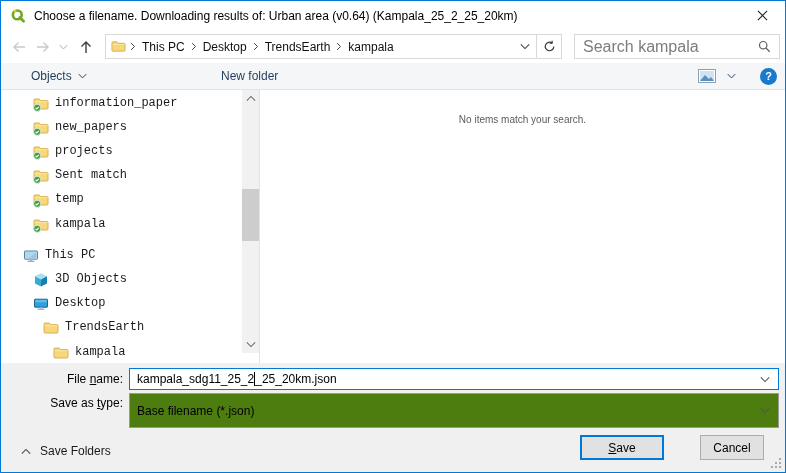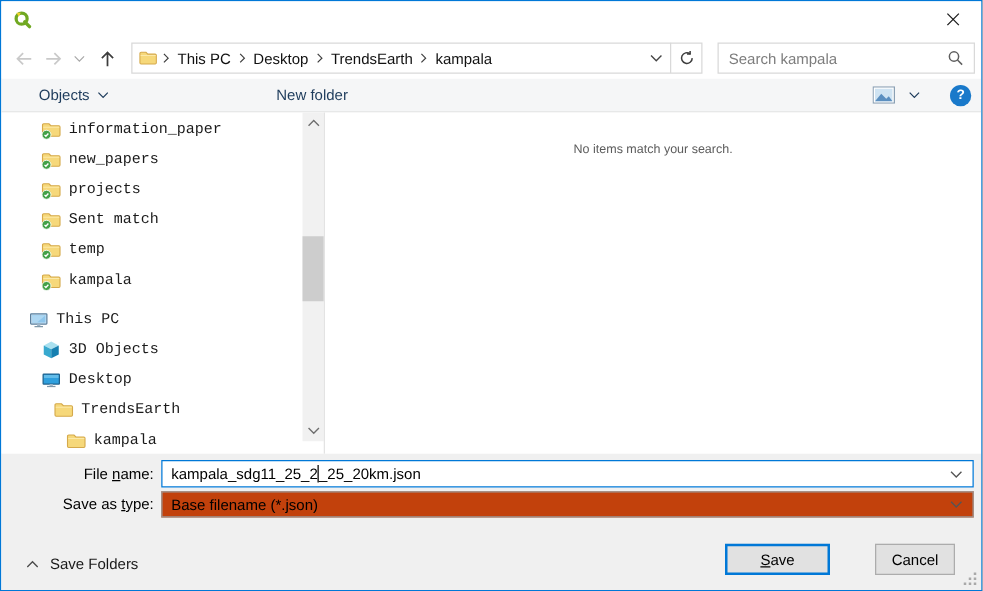--- a/index.html
+++ b/index.html
@@ -20,21 +20,21 @@
 
   
   .navbar { position:absolute; top:30px; left:0; right:0; height:32px; background:#fff; }
   .nav-ic { position:absolute; top:9px; }
   .addr-box { position:absolute; left:104px; top:3px; width:432px; height:25px; border:1px solid #d9d9d9; background:#fff; display:flex; align-items:center; padding:0 6px 0 5px; }
   .crumb { color:#111; padding:0 2px; white-space:nowrap; }
   .crumb-sep { color:#3f3f3f; margin:0 4px; }
   .addr-chevron { margin-left:auto; color:#444; }
   .refresh-box { position:absolute; left:535px; top:3px; width:26px; height:25px; border:1px solid #d9d9d9; background:#fff; display:flex; align-items:center; justify-content:center; color:#3d3d3d; }
   .search-box { position:absolute; left:573px; top:3px; width:206px; height:25px; border:1px solid #d9d9d9; background:#fff; display:flex; align-items:center; padding:0 8px; }
-  .search-box input { flex:1; border:none; outline:none; font-family:"Liberation Sans",sans-serif; font-size:12px; color:#333; background:transparent; min-width:0; }
+  .search-box input { flex:1; border:none; outline:none; font-family:"Liberation Sans",sans-serif; font-size:16px; color:#333; background:transparent; min-width:0; }
   .search-box input::placeholder { color:#7d7d7d; opacity:1; }
   .search-box .mag { color:#5f5f5f; margin-left:6px; }
 
   
   .toolbar { position:absolute; top:62px; left:0; right:0; height:27px; background:#f5f6f7; border-bottom:1px solid #e2e3e4; color:#1e3c5c; }
   .tb-btn { position:absolute; top:0; height:26px; display:flex; align-items:center; gap:6px; padding:0 8px; cursor:default; }
   .tb-right { position:absolute; right:8px; top:0; height:26px; display:flex; align-items:center; gap:11px; }
   .help-circle { width:17px; height:17px; border-radius:50%; background:#1979ca; color:#fff; font-size:11px; font-weight:bold; display:flex; align-items:center; justify-content:center; }
 
   
@@ -50,21 +50,21 @@
   .empty-msg { margin-top:24px; font-size:10px; color:#5c5c5c; }
 
   
   .bottom-panel { position:absolute; top:362px; left:0; right:0; bottom:0; background:#f0f0f0; }
   .fld-label { position:absolute; left:0; width:122px; text-align:right; color:#000; }
   .combo { position:absolute; left:128px; width:650px; display:flex; align-items:center; padding:0 24px 0 7px; background:#fff; }
   .combo .chev { position:absolute; right:8px; color:#555; }
   .filename-combo { top:5px; height:22px; border:1px solid #0078d7; }
   .filename-combo .txt { white-space:pre; color:#000; }
   .caret { display:inline-block; width:1px; height:14px; background:#000; vertical-align:-2px; }
-  .type-combo { top:30px; height:21px; border:1px solid #999; background:#c2410c; color:#000; }
+  .type-combo { top:30px; height:35px; border:1px solid #999; background:#4d7c0f; color:#000; }
   .hide-folders { position:absolute; left:20px; top:78px; height:20px; display:flex; align-items:center; gap:9px; color:#1a1a1a; cursor:default; }
   .hide-folders .chev-up { color:#4a4a4a; }
   .btn { position:absolute; top:72px; height:25px; display:flex; align-items:center; justify-content:center; background:#e1e1e1; font-size:12px; color:#000; cursor:default; }
   .save-btn { left:579px; width:84px; border:2px solid #0078d7; }
   .cancel-btn { left:699px; width:64px; border:1px solid #acacac; }
   .grip { position:absolute; right:3px; bottom:3px; color:#a9a9a9; }
   u { text-decoration:underline; }
 </style>
 </head>
 <body>
@@ -150,20 +150,21 @@
     </symbol>
   </defs>
 </svg>
 
 <div class="window">
 
   <div class="titlebar">
     <svg class="ic appicon">
         <use href="#i-qgis"></use>
       </svg>
+    <div class="title">Choose a filename. Downloading results of: Urban area (v0.64) (Kampala_25_2_25_20km)</div>
     <div class="close-btn">
       <svg class="ic" width="11" height="11">
           <use href="#i-close"></use>
         </svg>
     </div>
   </div>
 
   <div class="navbar">
     <svg class="ic nav-ic" style="left:10px;color:#c9c9c9" width="16" height="14">
         <use href="#i-arrow-left"></use>

